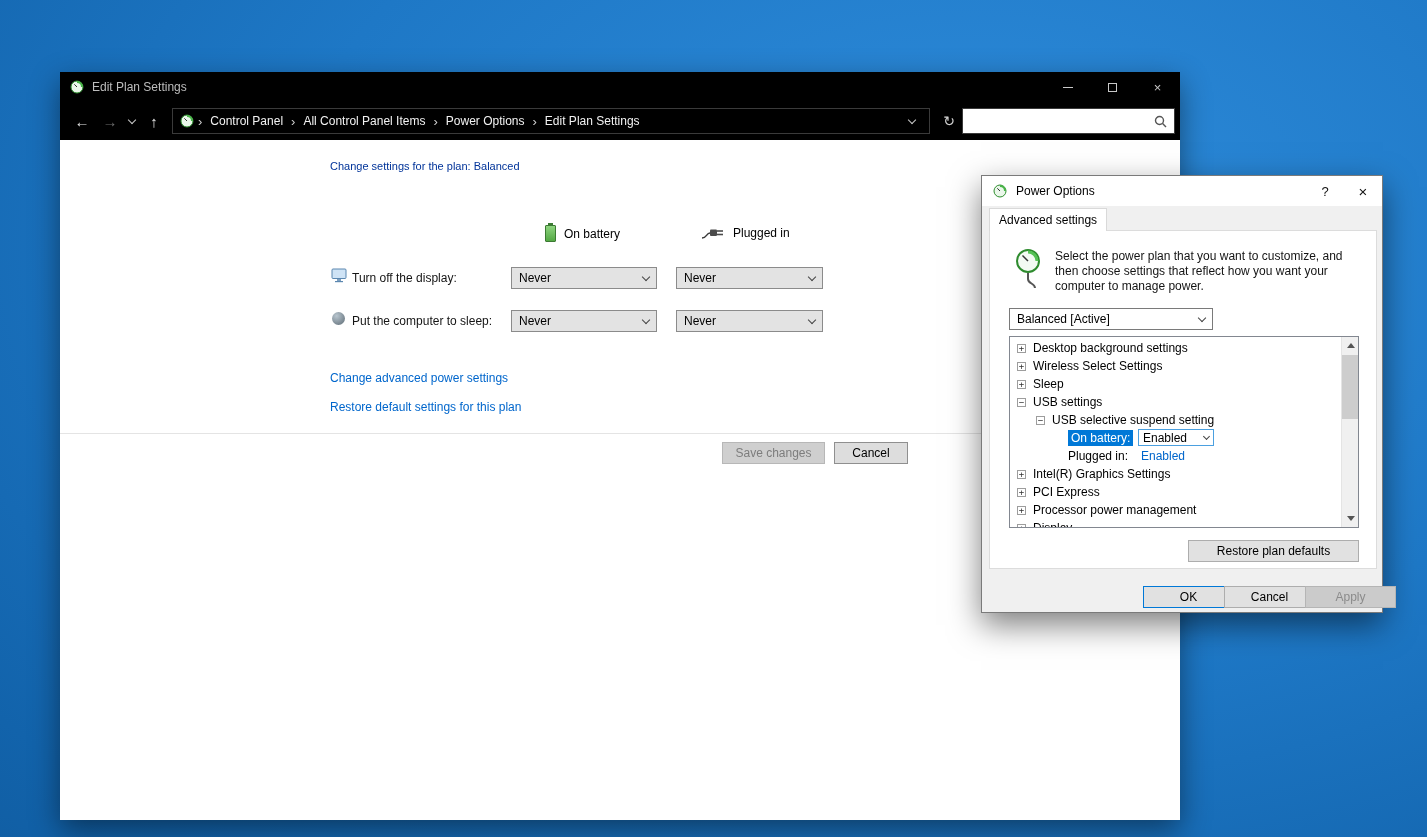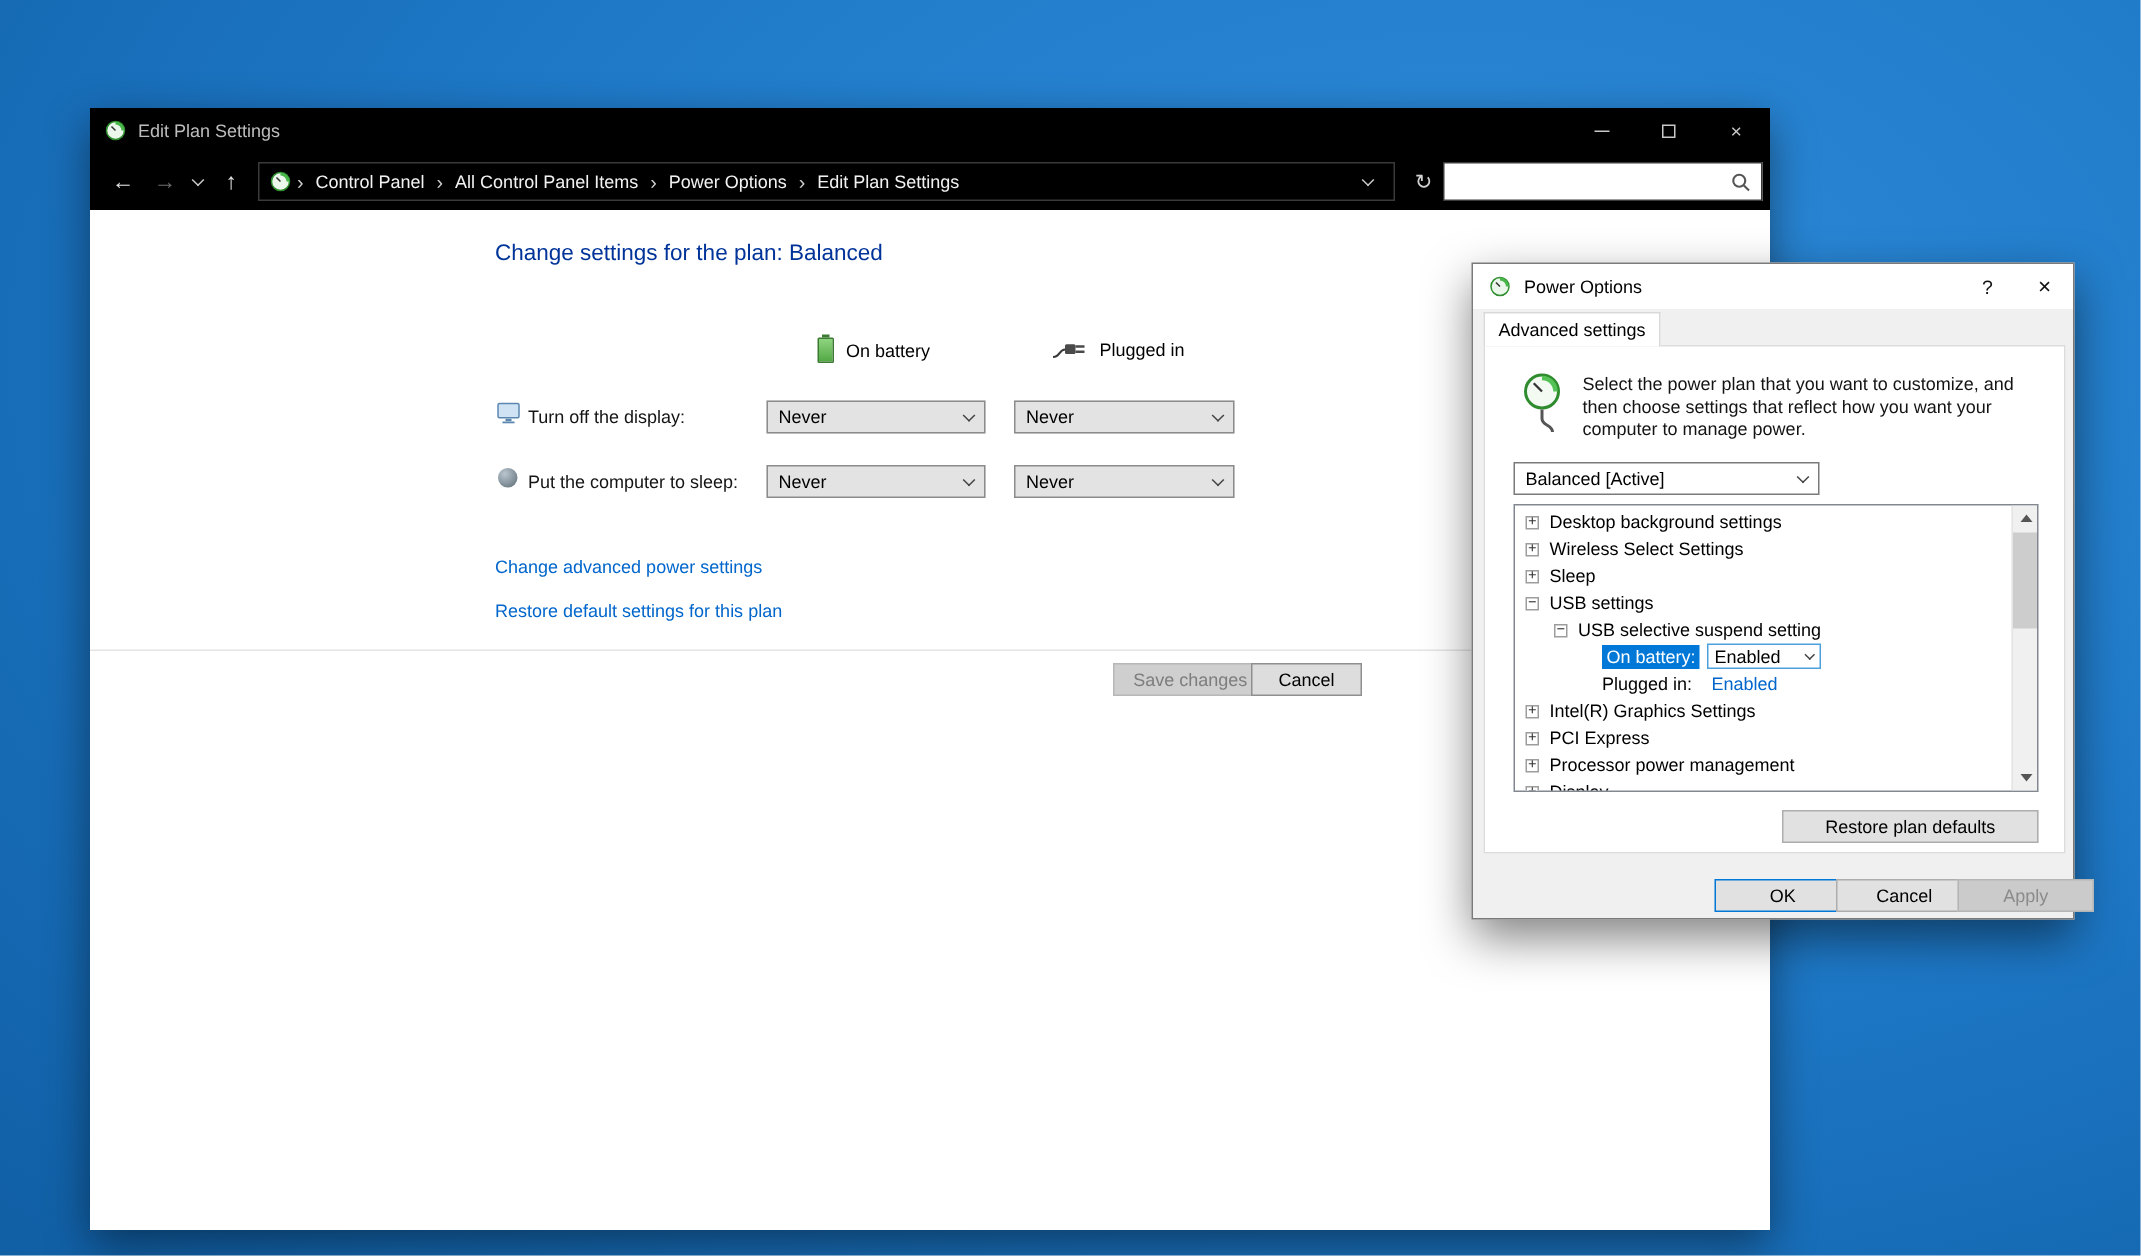--- a/index.html
+++ b/index.html
@@ -31,33 +31,33 @@
   .addrbar { flex:1; height:26px; margin:0 6px 0 4px; border:1px solid #3a3a3a; background:#000; display:flex; align-items:center; padding:0 6px; color:#fff; overflow:hidden; }
   .crumb { padding:0 5px; white-space:nowrap; color:#f2f2f2; }
   .crumb-sep { color:#cfcfcf; padding:0 3px; font-size:13px; }
   .addr-chev { margin-left:auto; padding:0 8px; display:flex; }
   .refresh-btn { width:26px; flex:none; text-align:center; color:#d2d2d2; font-size:14px; }
   .searchbox { width:213px; height:26px; flex:none; background:#fff; border:1px solid #3a3a3a; display:flex; align-items:center; }
   .search-input { flex:1; min-width:0; border:0; outline:0; padding:0 6px; font:12px "Liberation Sans",sans-serif; background:transparent; }
   .search-ico { flex:none; margin-right:7px; display:flex; }
 
   .content { position:absolute; top:68px; left:0; right:0; bottom:0; background:#fff; }
-  .heading { position:absolute; left:270px; top:20px; font-size:15px; font-weight:400; color:#003399; }
+  .heading { position:absolute; left:270px; top:20px; font-size:11px; font-weight:400; color:#003399; }
   .subheading { position:absolute; left:270px; top:50px; color:#141414; }
   .col-hdr { position:absolute; top:85px; display:flex; align-items:center; gap:8px; }
   .battery-ico { width:11px; height:17px; border:1px solid #3c7a33; background:linear-gradient(#8ed47f,#53a844); position:relative; border-radius:1px; }
   .battery-ico:before { content:""; position:absolute; top:-3px; left:2px; width:5px; height:2px; background:#3c7a33; }
   .setting-label { position:absolute; color:#141414; }
   .combo { position:absolute; height:22px; background:#e3e3e3; border:1px solid #8b8b8b; display:flex; align-items:center; padding:0 7px; }
   .combo .chev { margin-left:auto; }
   .combo.white { background:#fff; border-color:#7a7a7a; }
   .link { position:absolute; color:#0066cc; cursor:pointer; }
   .sep-line { position:absolute; left:0; right:0; top:293px; height:1px; background:#e4e4e4; }
   .btn { position:absolute; height:22px; border:1px solid #8f8f8f; background:#ddd; display:flex; align-items:center; justify-content:center; font-size:12px; }
-  .btn.disabled { background:#cfcfcf; border-color:#b7b7b7; color:#7d7d7d;margin-left:20px; }
+  .btn.disabled { background:#cfcfcf; border-color:#b7b7b7; color:#7d7d7d; }
 
   
   .dlg { position:absolute; left:981px; top:175px; width:402px; height:438px; background:#f0f0f0; border:1px solid #7a7a7a; box-shadow:0 12px 30px rgba(0,0,0,.5); }
   .dlg-titlebar { height:30px; background:#fff; display:flex; align-items:center; padding-left:10px; }
   .dlg-title { margin-left:8px; }
   .dlg-cap { margin-left:auto; display:flex; height:100%; }
   .dlg-cap-btn { width:38px; height:100%; display:flex; align-items:center; justify-content:center; font-size:13px; color:#111; }
   .tab { position:absolute; left:7px; top:32px; height:23px; padding:0 9px; background:#fff; border:1px solid #d9d9d9; border-bottom:none; display:flex; align-items:center; z-index:2; }
   .tab-page { position:absolute; left:7px; top:54px; width:388px; height:339px; background:#fff; border:1px solid #dcdcdc; }
   .dlg-desc { position:absolute; left:65px; top:18px; width:296px; line-height:15px; color:#141414; }

